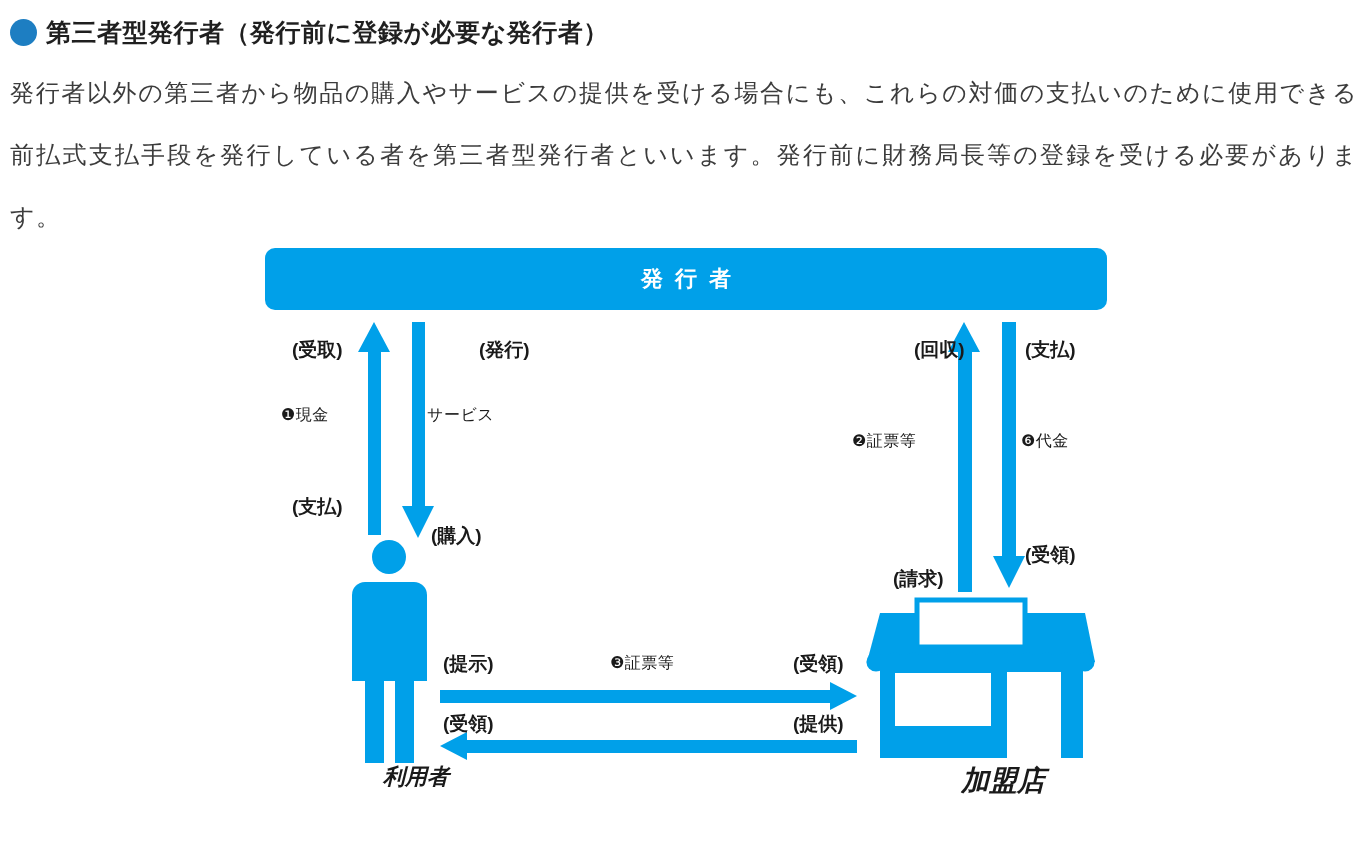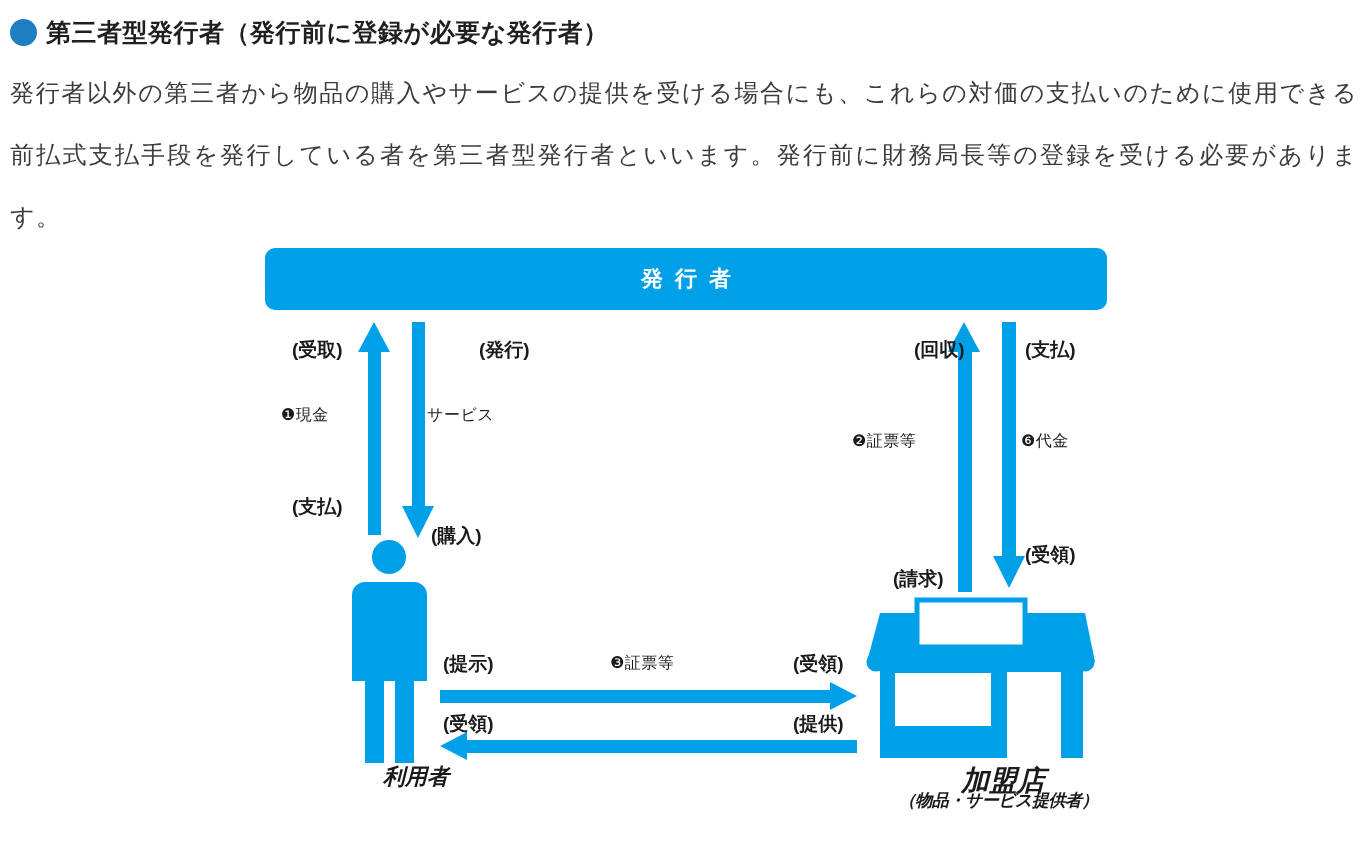--- a/index.html
+++ b/index.html
@@ -119,15 +119,14 @@
         <circle cx="189" cy="69" r="9.6"></circle>
       <circle cx="208" cy="69" r="9.6"></circle>
         <circle cx="227" cy="69" r="9.6"></circle>
     </g>
     <rect x="22" y="69" width="203" height="96" fill="#00a0e9"></rect>
     <rect x="37" y="80" width="96" height="53" fill="#ffffff"></rect>
     <rect x="149" y="79" width="54" height="86" fill="#ffffff"></rect>
     <rect x="59" y="7" width="108" height="47" fill="#ffffff" stroke="#00a0e9" stroke-width="5"></rect>
   </svg>
   <div class="entity-label" style="left:905px;top:762px;width:140px;font-size:28px;">加盟店</div>
-  <div class="entity-label" style="left:858px;top:789px;width:240px;font-size:17px;letter-spacing:-0.5px;">（物品・サービス提供者）</div>
 
 </div>
 
 </body></html>

